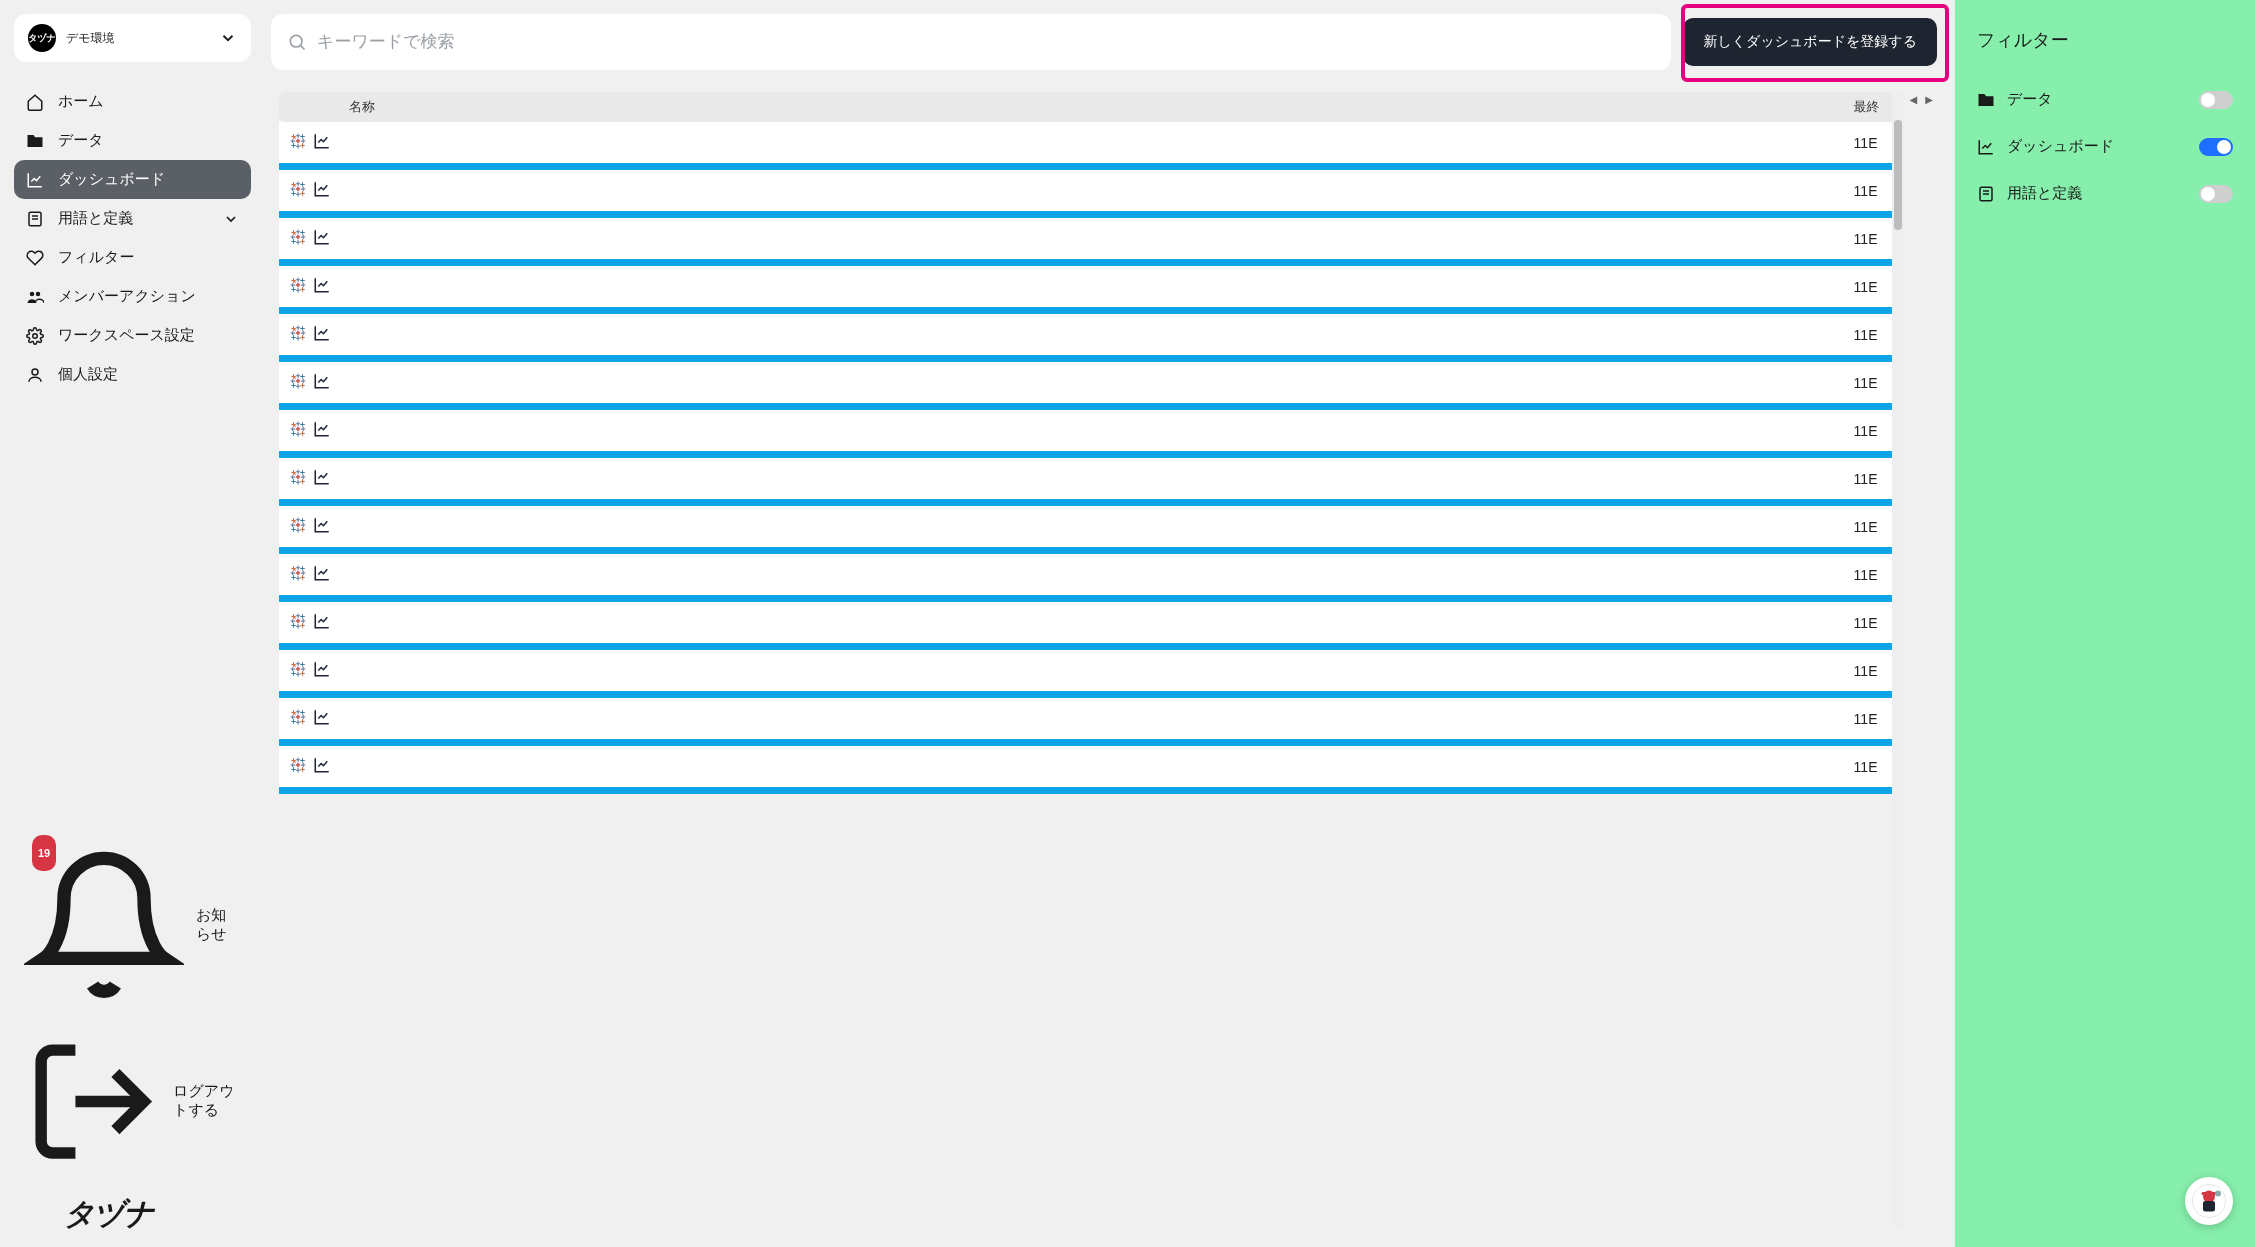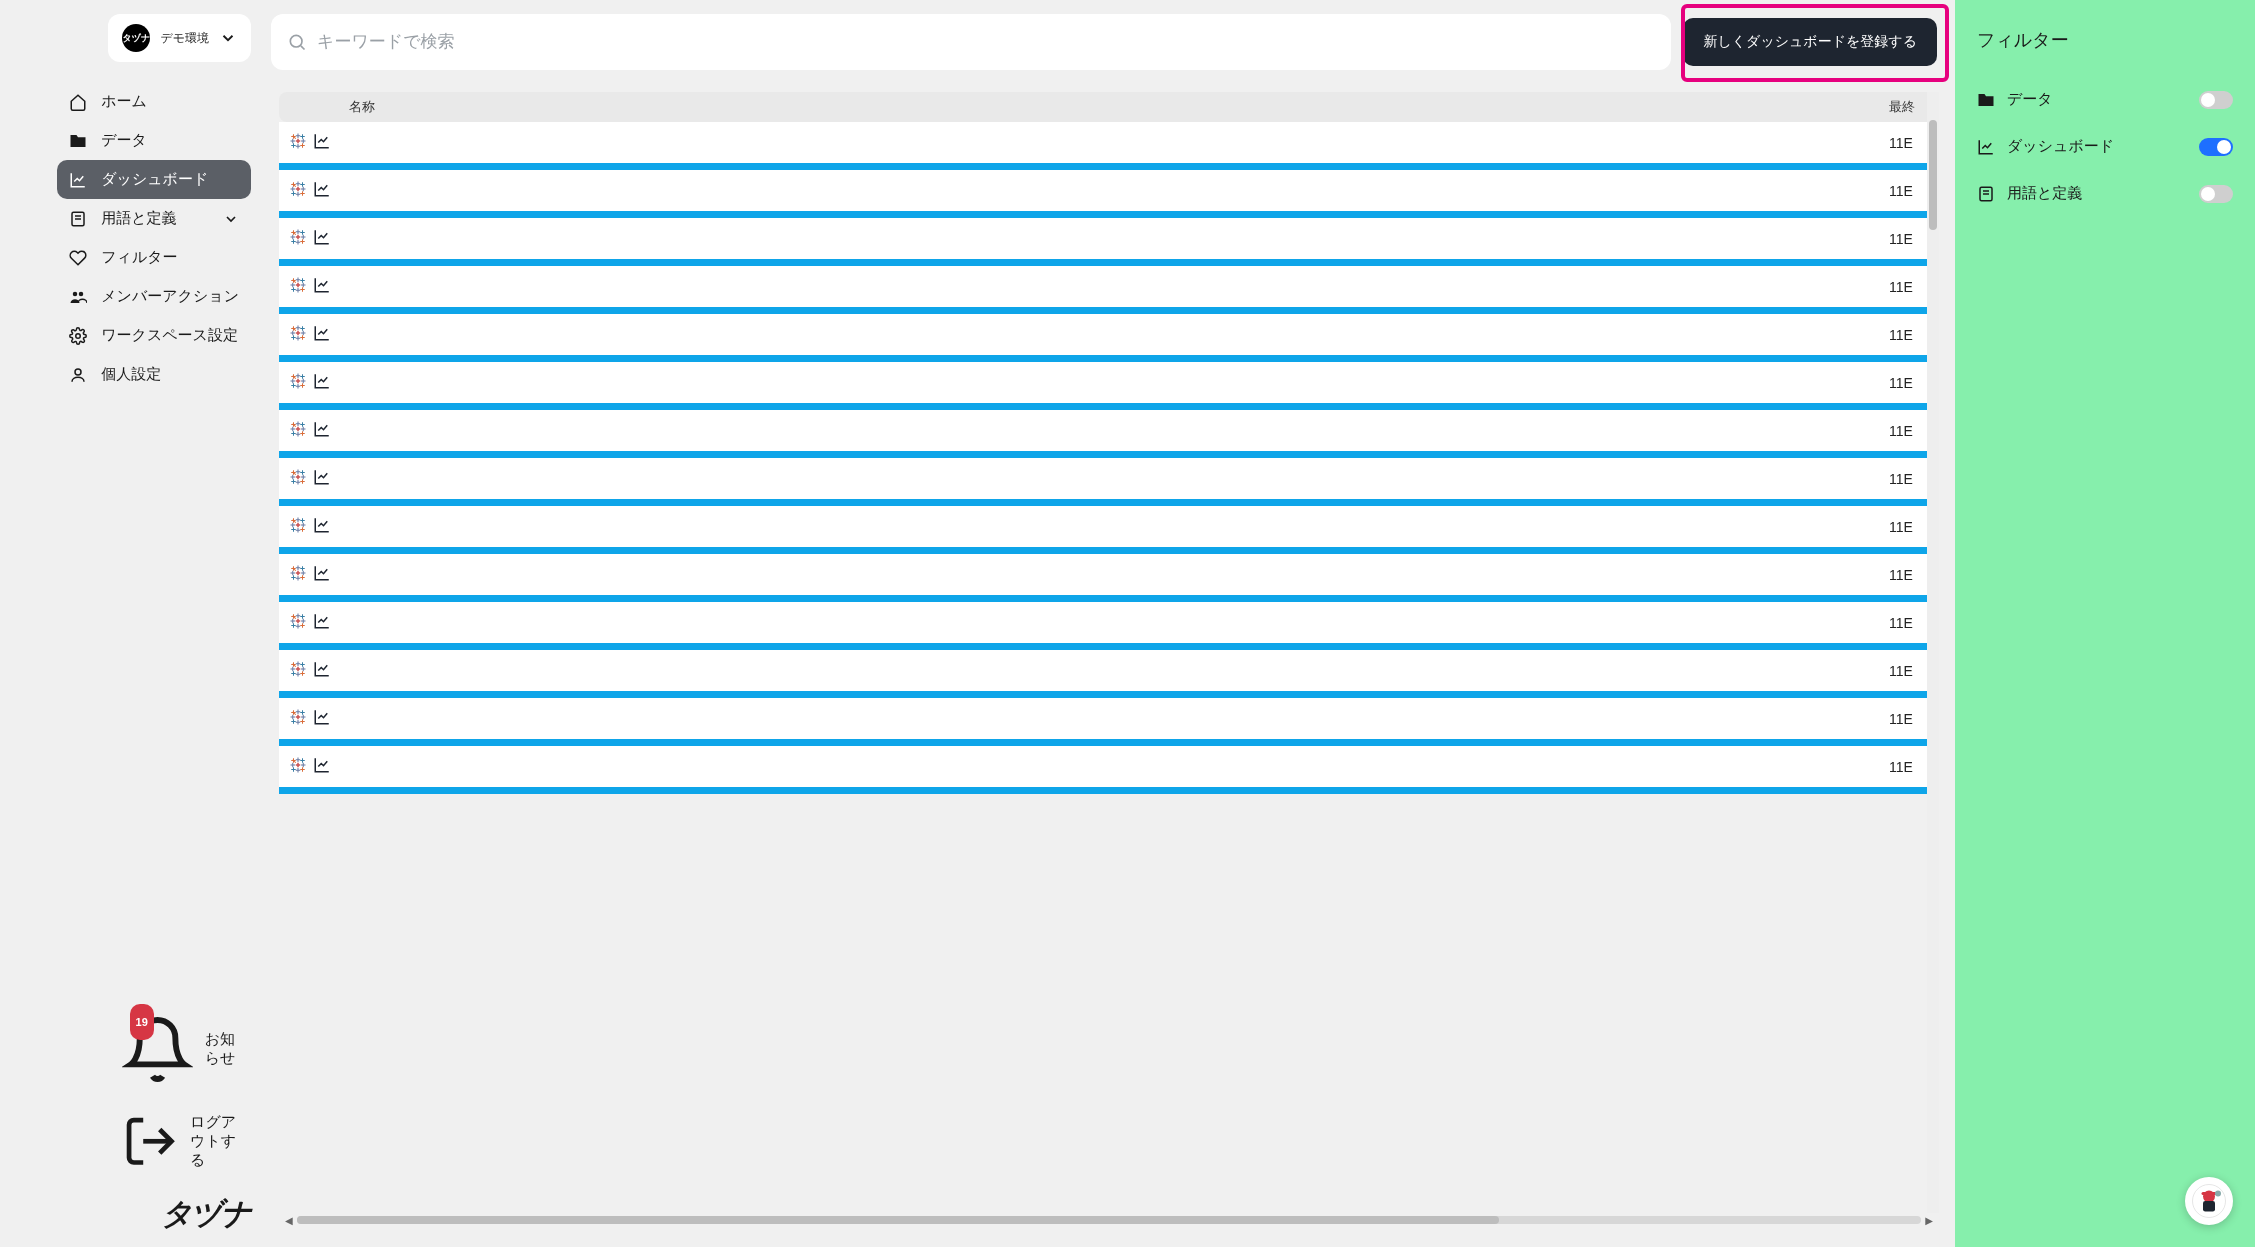--- a/index.html
+++ b/index.html
@@ -15,21 +15,20 @@
     width: 100vw;
     height: 100vh;
   }
   
   .sidebar {
     width: 265px;
     background: #f0f0f0;
     display: flex;
     flex-direction: column;
     padding: 14px 14px 12px 14px;
-    align-items: flex-end;
   }
   .workspace-select {
     background: #fff;
     border-radius: 12px;
     padding: 10px 14px;
     display: flex;
     align-items: center;
     gap: 10px;
     cursor: pointer;
     margin-bottom: 20px;
@@ -134,21 +133,21 @@
     height: 48px;
     margin: 4px 4px 0 0;
   }
 
   .table-wrap {
     flex: 1;
     background: #f0f0f0;
     border-radius: 12px;
     padding: 6px 2px 6px 8px;
     min-height: 0;
-    display: flex; flex-direction: column;
+    display: flex; 
   }
   .table-scroll {
     flex: 1;
     overflow: auto;
     position: relative;
   }
   .thead {
     display: flex;
     background: #e9e9e9;
     border-radius: 8px;

